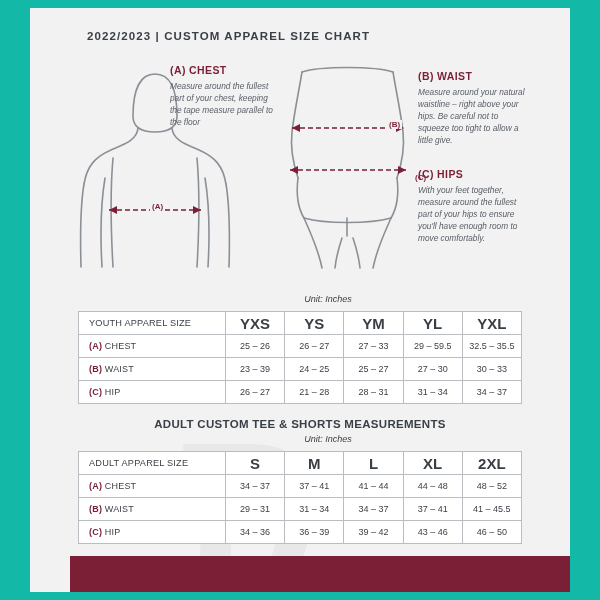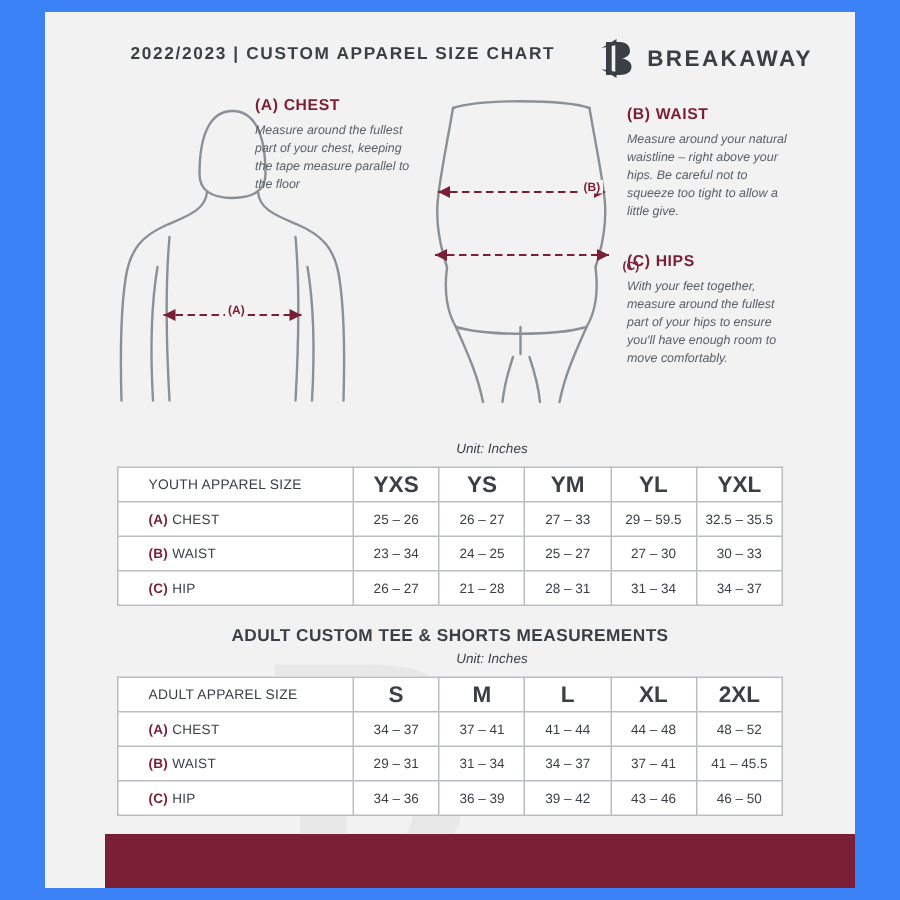--- a/index.html
+++ b/index.html
@@ -11,21 +11,21 @@
     width: 600px;
     height: 600px;
     overflow: hidden;
     font-family: "Liberation Sans", sans-serif;
   }
   #page {
     position: absolute;
     left: 0; top: 0;
     width: 600px;
     height: 600px;
-    background: #3b82f6;
+    background: #14b8a6;
   }
   .sheet {
     position: absolute;
     left: 30px;
     top: 8px;
     width: 540px;
     height: 584px;
     background: #f2f2f2;
     overflow: hidden;
   }
@@ -149,21 +149,21 @@
   table.size-table th, table.size-table td {
     border: 1px solid #b9bdc2;
     height: 22px;
     font-size: 9px;
     color: #3a3f45;
     text-align: center;
     padding: 0;
   }
   table.size-table th.rowhead, table.size-table td.rowhead {
     text-align: left;
-    padding-left: 20px;
+    padding-left: 10px;
     width: 136px;
     font-weight: 400;
     letter-spacing: 0.2px;
   }
   table.size-table th {
     font-weight: 700;
     font-size: 15px;
   }
   table.size-table th.rowhead {
     font-weight: 400;
@@ -181,31 +181,20 @@
 </head>
 <body>
 
 <div id="page">
   <div class="sheet">
 
     <div class="watermark">B</div>
 
     <div class="header">
       <div class="header-title">2022/2023  |  CUSTOM APPAREL SIZE CHART</div>
-      <div class="brand">
-        <div class="brand-mark">
-          <svg width="22" height="26" viewBox="0 0 22 26">
-            <path d="M3 2 L12 2 C17 2 19 5 19 8 C19 11 16 12.5 13.5 13 C16.5 13.5 20 15 20 18.5 C20 22 17 24 12 24 L3 24 Z" fill="#3a3f45"></path>
-            <path d="M8 2 L8 24" stroke="#f2f2f2" stroke-width="2.4"></path>
-            <path d="M0 6 L10 0 L10 4 Z" fill="#3a3f45"></path>
-            <path d="M0 20 L10 26 L10 22 Z" fill="#3a3f45"></path>
-          </svg>
-        </div>
-        <div class="brand-name">BREAKAWAY</div>
-      </div>
     </div>
 
     <div class="diagram">
 
       <div style="position:absolute; left:45px; top:6px;">
         <svg width="160" height="210" viewBox="0 0 160 210">
           <g fill="none" stroke="#8b9097" stroke-width="1.6" stroke-linecap="round" stroke-linejoin="round">
 
             <path d="M58 54 C58 26 66 12 80 12 C94 12 102 26 102 54 C102 64 95 70 80 70 C65 70 58 64 58 54 Z"></path>
 
@@ -304,21 +293,21 @@
           <td>26 – 27</td>
           <td>27 – 33</td>
           <td>29 – 59.5</td>
           <td>32.5 – 35.5</td>
         </tr>
         <tr>
           <td class="rowhead">
             <span class="rh-tag">(B)</span>
             <span class="rh-name">WAIST</span>
           </td>
-          <td>23 – 34</td>
+          <td>23 – 39</td>
           <td>24 – 25</td>
           <td>25 – 27</td>
           <td>27 – 30</td>
           <td>30 – 33</td>
         </tr>
         <tr>
           <td class="rowhead">
             <span class="rh-tag">(C)</span>
             <span class="rh-name">HIP</span>
           </td>

